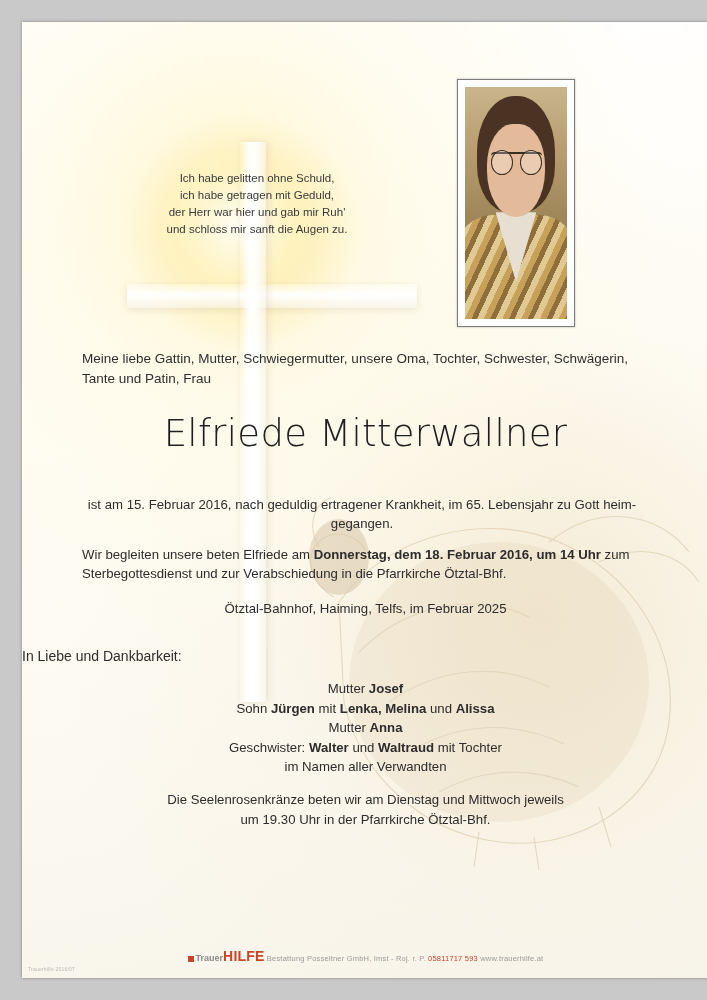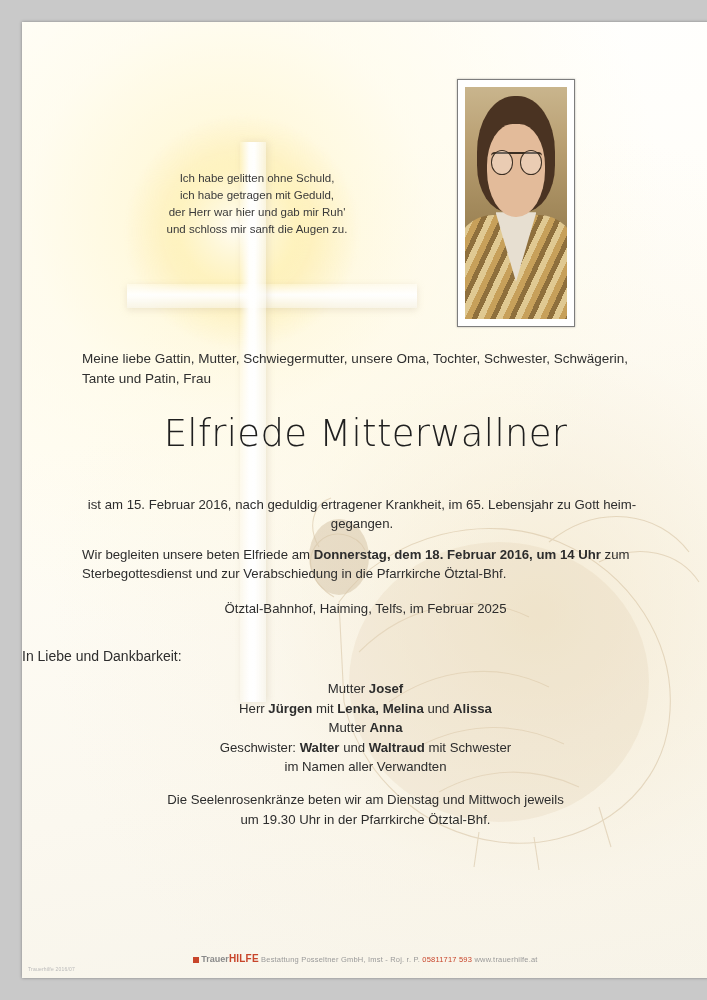--- a/index.html
+++ b/index.html
@@ -273,21 +273,21 @@
   }
   .footer .logo-t {
     color: #8a8a8a;
     font-weight: 700;
     font-size: 9px;
     letter-spacing: 0;
   }
   .footer .logo-hilfe {
     color: #c8452b;
     font-weight: 700;
-    font-size: 10px;
+    font-size: 14px;
   }
   .footer .sq {
     display: inline-block;
     width: 6px;
     height: 6px;
     background: #c8452b;
     margin-right: 2px;
     position: relative;
     top: 1px;
   }
@@ -364,23 +364,23 @@
     <div class="para1">ist am 15. Februar 2016, nach geduldig ertragener Krankheit, im 65. Lebensjahr zu Gott heim-gegangen.</div>
 
     <div class="para2"><span>Wir begleiten unsere beten Elfriede am </span><b>Donnerstag, dem 18. Februar 2016, um 14 Uhr</b><span> zum Sterbegottesdienst und zur Verabschiedung in die Pfarrkirche Ötztal-Bhf.</span></div>
 
     <div class="place-date">Ötztal-Bahnhof, Haiming, Telfs, im Februar 2025</div>
 
     <div class="gratitude">In Liebe und Dankbarkeit:</div>
 
     <div class="family">
       <div><span>Mutter </span><b>Josef</b></div>
-      <div><span>Herr </span><b>Jürgen</b><span> mit </span><b>Lenka, Melina</b><span> und </span><b>Alissa</b></div>
+      <div><span>Sohn </span><b>Jürgen</b><span> mit </span><b>Lenka, Melina</b><span> und </span><b>Alissa</b></div>
       <div><span>Mutter </span><b>Anna</b></div>
-      <div><span>Geschwister: </span><b>Walter</b><span> und </span><b>Waltraud</b><span> mit Schwester</span></div>
+      <div><span>Geschwister: </span><b>Walter</b><span> und </span><b>Waltraud</b><span> mit Tochter</span></div>
       <div><span>im Namen aller Verwandten</span></div>
     </div>
 
     <div class="rosary">
       <div>Die Seelenrosenkränze beten wir am Dienstag und Mittwoch jeweils</div>
       <div>um 19.30 Uhr in der Pfarrkirche Ötztal-Bhf.</div>
     </div>
 
   </div>
 

